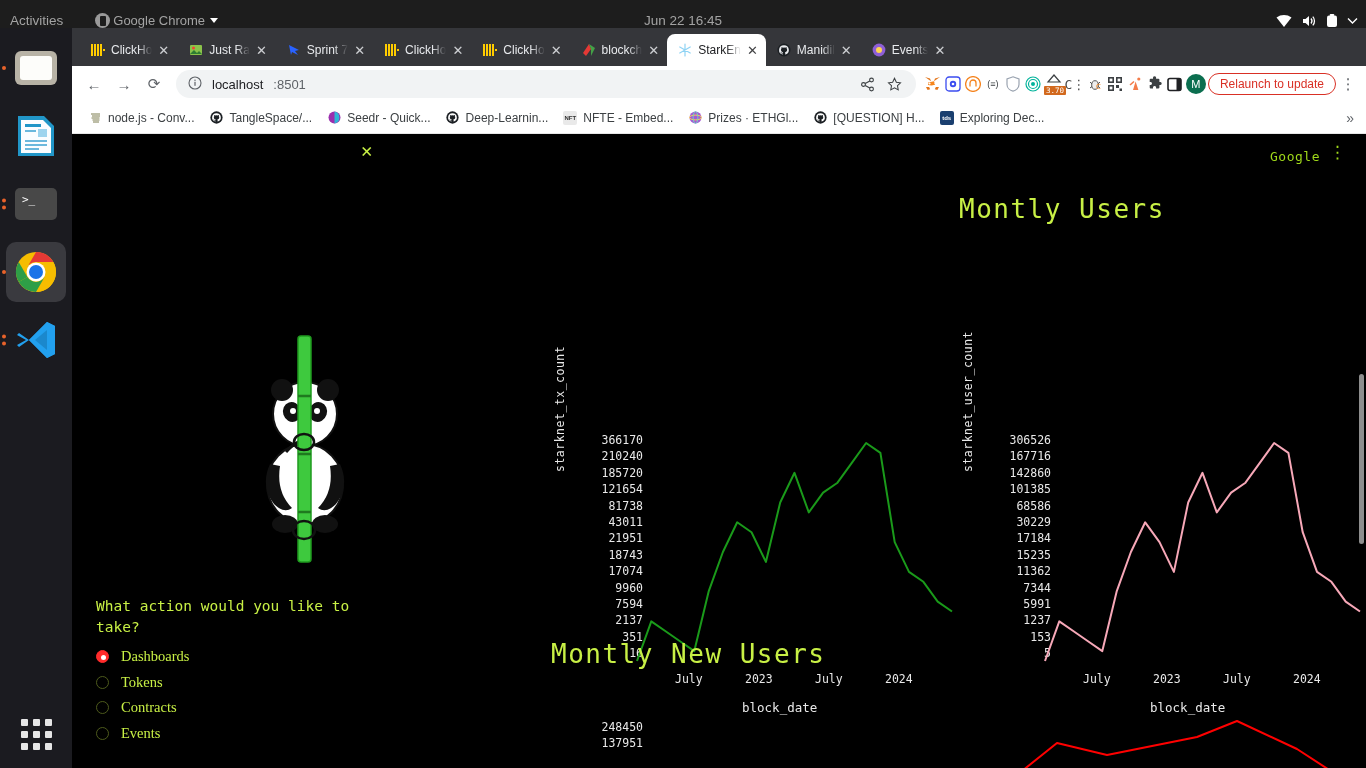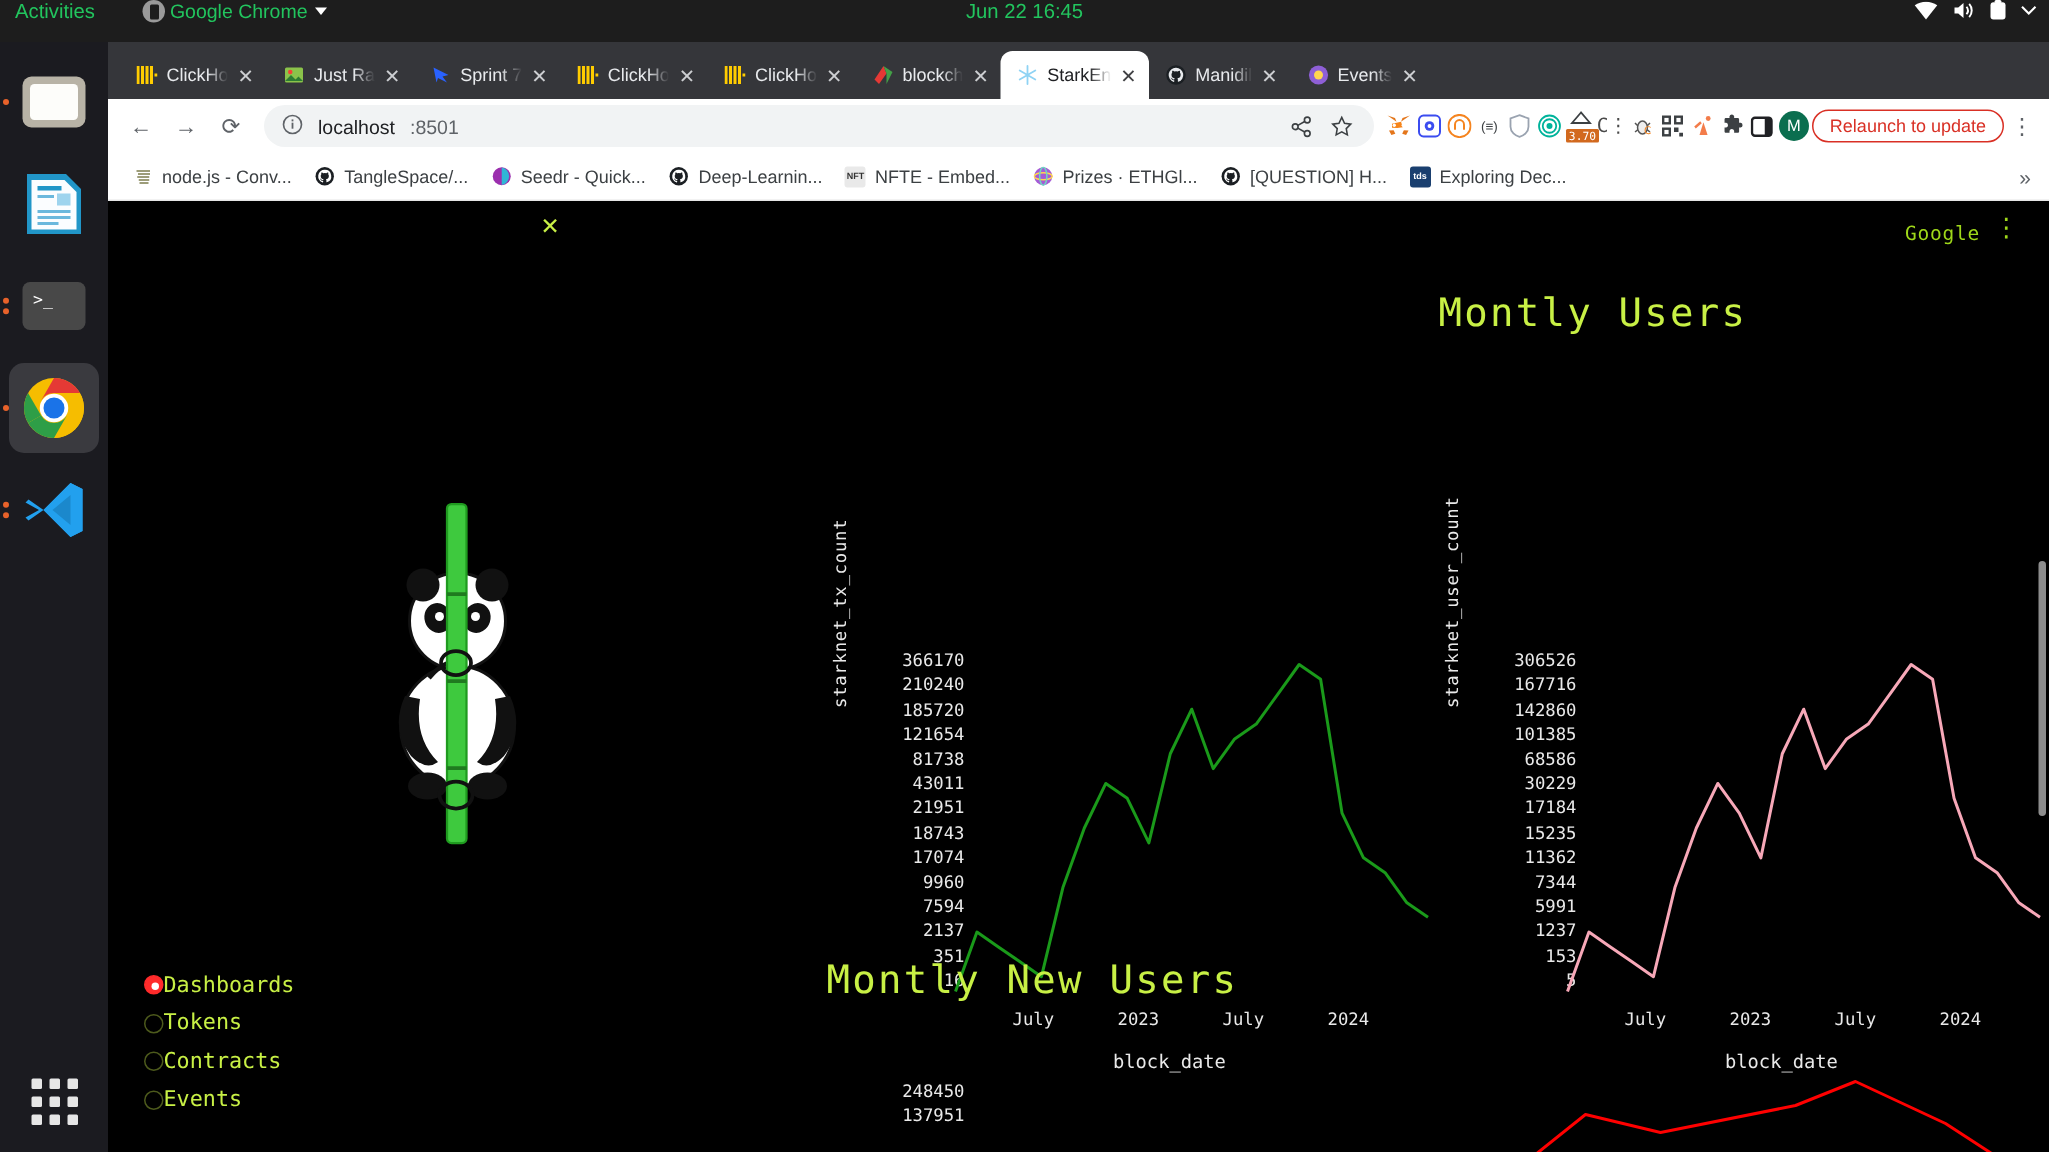--- a/index.html
+++ b/index.html
@@ -2,22 +2,22 @@
 <html><head>
 <meta charset="utf-8">
 <style>
   * { margin:0; padding:0; box-sizing:border-box; }
   html,body { width:1366px; height:768px; overflow:hidden; background:#000; }
   body { font-family:"Liberation Sans", sans-serif; }
 
   
   #gnome-topbar{
     position:absolute; left:0; top:0; width:1366px; height:28px;
-    background:#1d1d1d; color:#22c55e; font-size:13px;
-    display:flex; align-items:flex-start;
+    background:#1d1d1d; color:#a3a3a3; font-size:13px;
+    display:flex; align-items:flex-end;
   }
   #gnome-activities{ padding:0 12px 0 10px; font-size:13.5px; }
   .gnome-app{ display:flex; align-items:center; gap:3px; margin-left:20px; }
   .chrome-mini{
     width:15px;height:15px;border-radius:50%;
     background:#9a9a9a; position:relative;
   }
   .chrome-mini::after{
     content:""; position:absolute; left:4.5px; top:2.5px; width:6px;height:10px;
     border-radius:1px; background:#1d1d1d;
@@ -101,21 +101,21 @@
   #deploy{ position:absolute; right:46px; top:15px; color:#9fd81a; font-size:13px; letter-spacing:.5px;}
   #appmenu{ position:absolute; right:20px; top:10px; color:#9fd81a; font-size:17px; line-height:1; }
 
   #sidebar{ position:absolute; left:0; top:48px; width:408px; height:586px; }
   #panda{ position:absolute; left:178px; top:152px; width:110px; height:230px; }
   #sb-question{
     position:absolute; left:24px; top:414px; width:270px; color:#c8f045;
     font-size:14.5px; line-height:21px;
   }
   #radio-group{ position:absolute; left:24px; top:462px; }
-  .radio-row{ display:flex; align-items:center; height:25.5px; }
+  .radio-row{ display:flex; align-items:center; gap:12px; height:25.5px;font-family:Liberation Serif, serif; }
   .radio-dot{ width:13px;height:13px;border-radius:50%; border:1.6px solid #4d5a1c; flex:0 0 13px; position:relative; }
   .radio-row.sel .radio-dot{ background:#ff2b2b; border-color:#ff2b2b; }
   .radio-row.sel .radio-dot::after{ content:""; position:absolute; left:3.6px; top:3.6px; width:5px;height:5px;border-radius:50%; background:#fff; }
   .radio-label{ color:#c8f045; font-size:14.5px; }
 
   #main{ position:absolute; left:408px; top:48px; width:886px; height:586px; }
   .chart-title{ color:#c8f045; font-size:26px; letter-spacing:1.5px; }
   .chart-block{ position:absolute; }
   .axis-label-y{
     position:absolute; color:#e9e9e9; font-size:11.5px;
@@ -573,20 +573,21 @@
 
         <path d="M36 118 q14 -16 22 -8" fill="none" stroke="#111" stroke-width="3"></path>
 
         <rect x="48" y="2" width="13" height="226" fill="#3ec93e" stroke="#1f9b1f" stroke-width="1.5" rx="3"></rect>
         <path d="M48 62h13M48 120h13M48 178h13" stroke="#1f7a1f" stroke-width="2.5"></path>
 
         <ellipse cx="54" cy="108" rx="10" ry="8" fill="none" stroke="#111" stroke-width="2.5"></ellipse>
         <ellipse cx="54" cy="196" rx="11" ry="9" fill="none" stroke="#111" stroke-width="2.5"></ellipse>
       </svg>
 
+      <div id="sb-question">What action would you like to take?</div>
 
       <div id="radio-group">
         <div class="radio-row sel">
           <span class="radio-dot"></span>
           <span class="radio-label">Dashboards</span>
         </div>
         <div class="radio-row">
           <span class="radio-dot"></span>
           <span class="radio-label">Tokens</span>
         </div>

